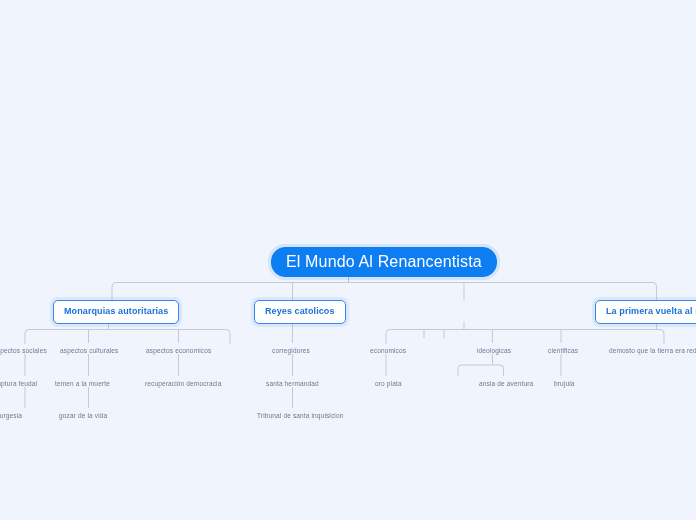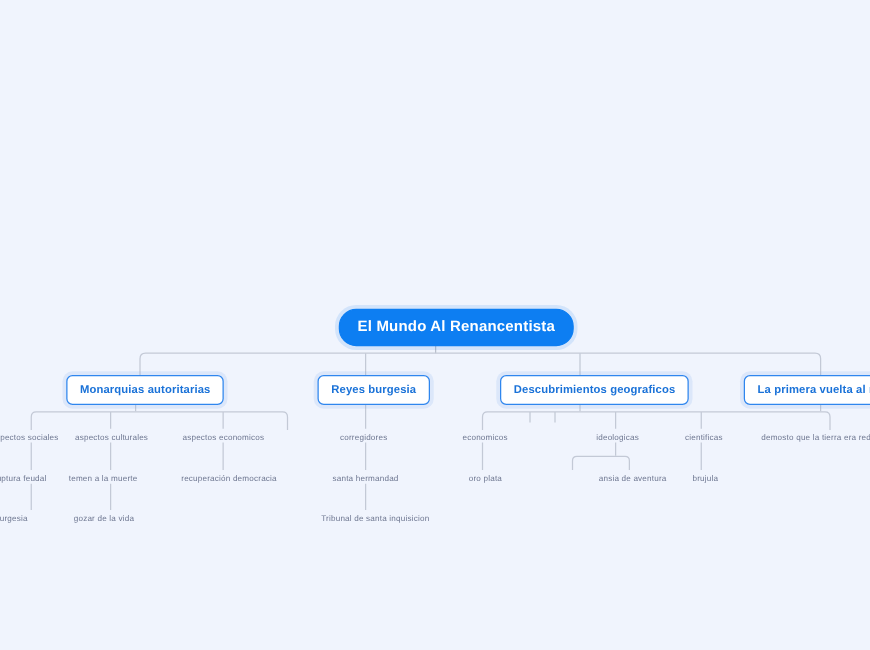--- a/index.html
+++ b/index.html
@@ -33,22 +33,22 @@
     position: absolute;
     box-sizing: border-box;
     white-space: nowrap;
   }
   
   .node.root {
     background: #0d7ef2;
     border: 1px solid #0d7ef2;
     border-radius: 14px;
     color: #ffffff;
-    font-size: 12px;
-    font-weight: bold;
+    font-size: 16px;
+    font-weight: normal;
     letter-spacing: 0.15px;
     padding: 7px 14px 8px 14px;
     box-shadow: 0 0 0 3px rgba(13,126,242,0.13);
     line-height: 13px;
   }
   
   .node.topic {
     background: #ffffff;
     border: 1px solid #2f86ee;
     border-radius: 5px;
@@ -122,23 +122,22 @@
 
     <path class="edge-line" d="M561,354 L561,376"></path>
 
     <path class="edge-line" d="M656.5,321.5 L656.5,329"></path>
   </svg>
 
   <div class="node root" style="left:271px; top:247px;">El Mundo Al Renancentista</div>
 
   <div class="node topic" style="left:53px; top:300px;">Monarquias autoritarias</div>
 
-  <div class="node topic" style="left:254px; top:300px;">Reyes burgesia</div>
+  <div class="node topic" style="left:254px; top:300px;">Reyes catolicos</div>
 
-  <div class="node topic" style="left:400px; top:300px;">Descubrimientos geograficos</div>
 
   <div class="node topic" style="left:595px; top:300px;">La primera vuelta al mundo</div>
 
   <div class="node leaf" style="left:-9px; top:344px;">aspectos sociales</div>
 
   <div class="node leaf" style="left:58px; top:344px;">aspectos culturales</div>
 
   <div class="node leaf" style="left:144px; top:344px;">aspectos economicos</div>
 
   <div class="node leaf" style="left:-7px; top:377px;">ruptura feudal</div>

